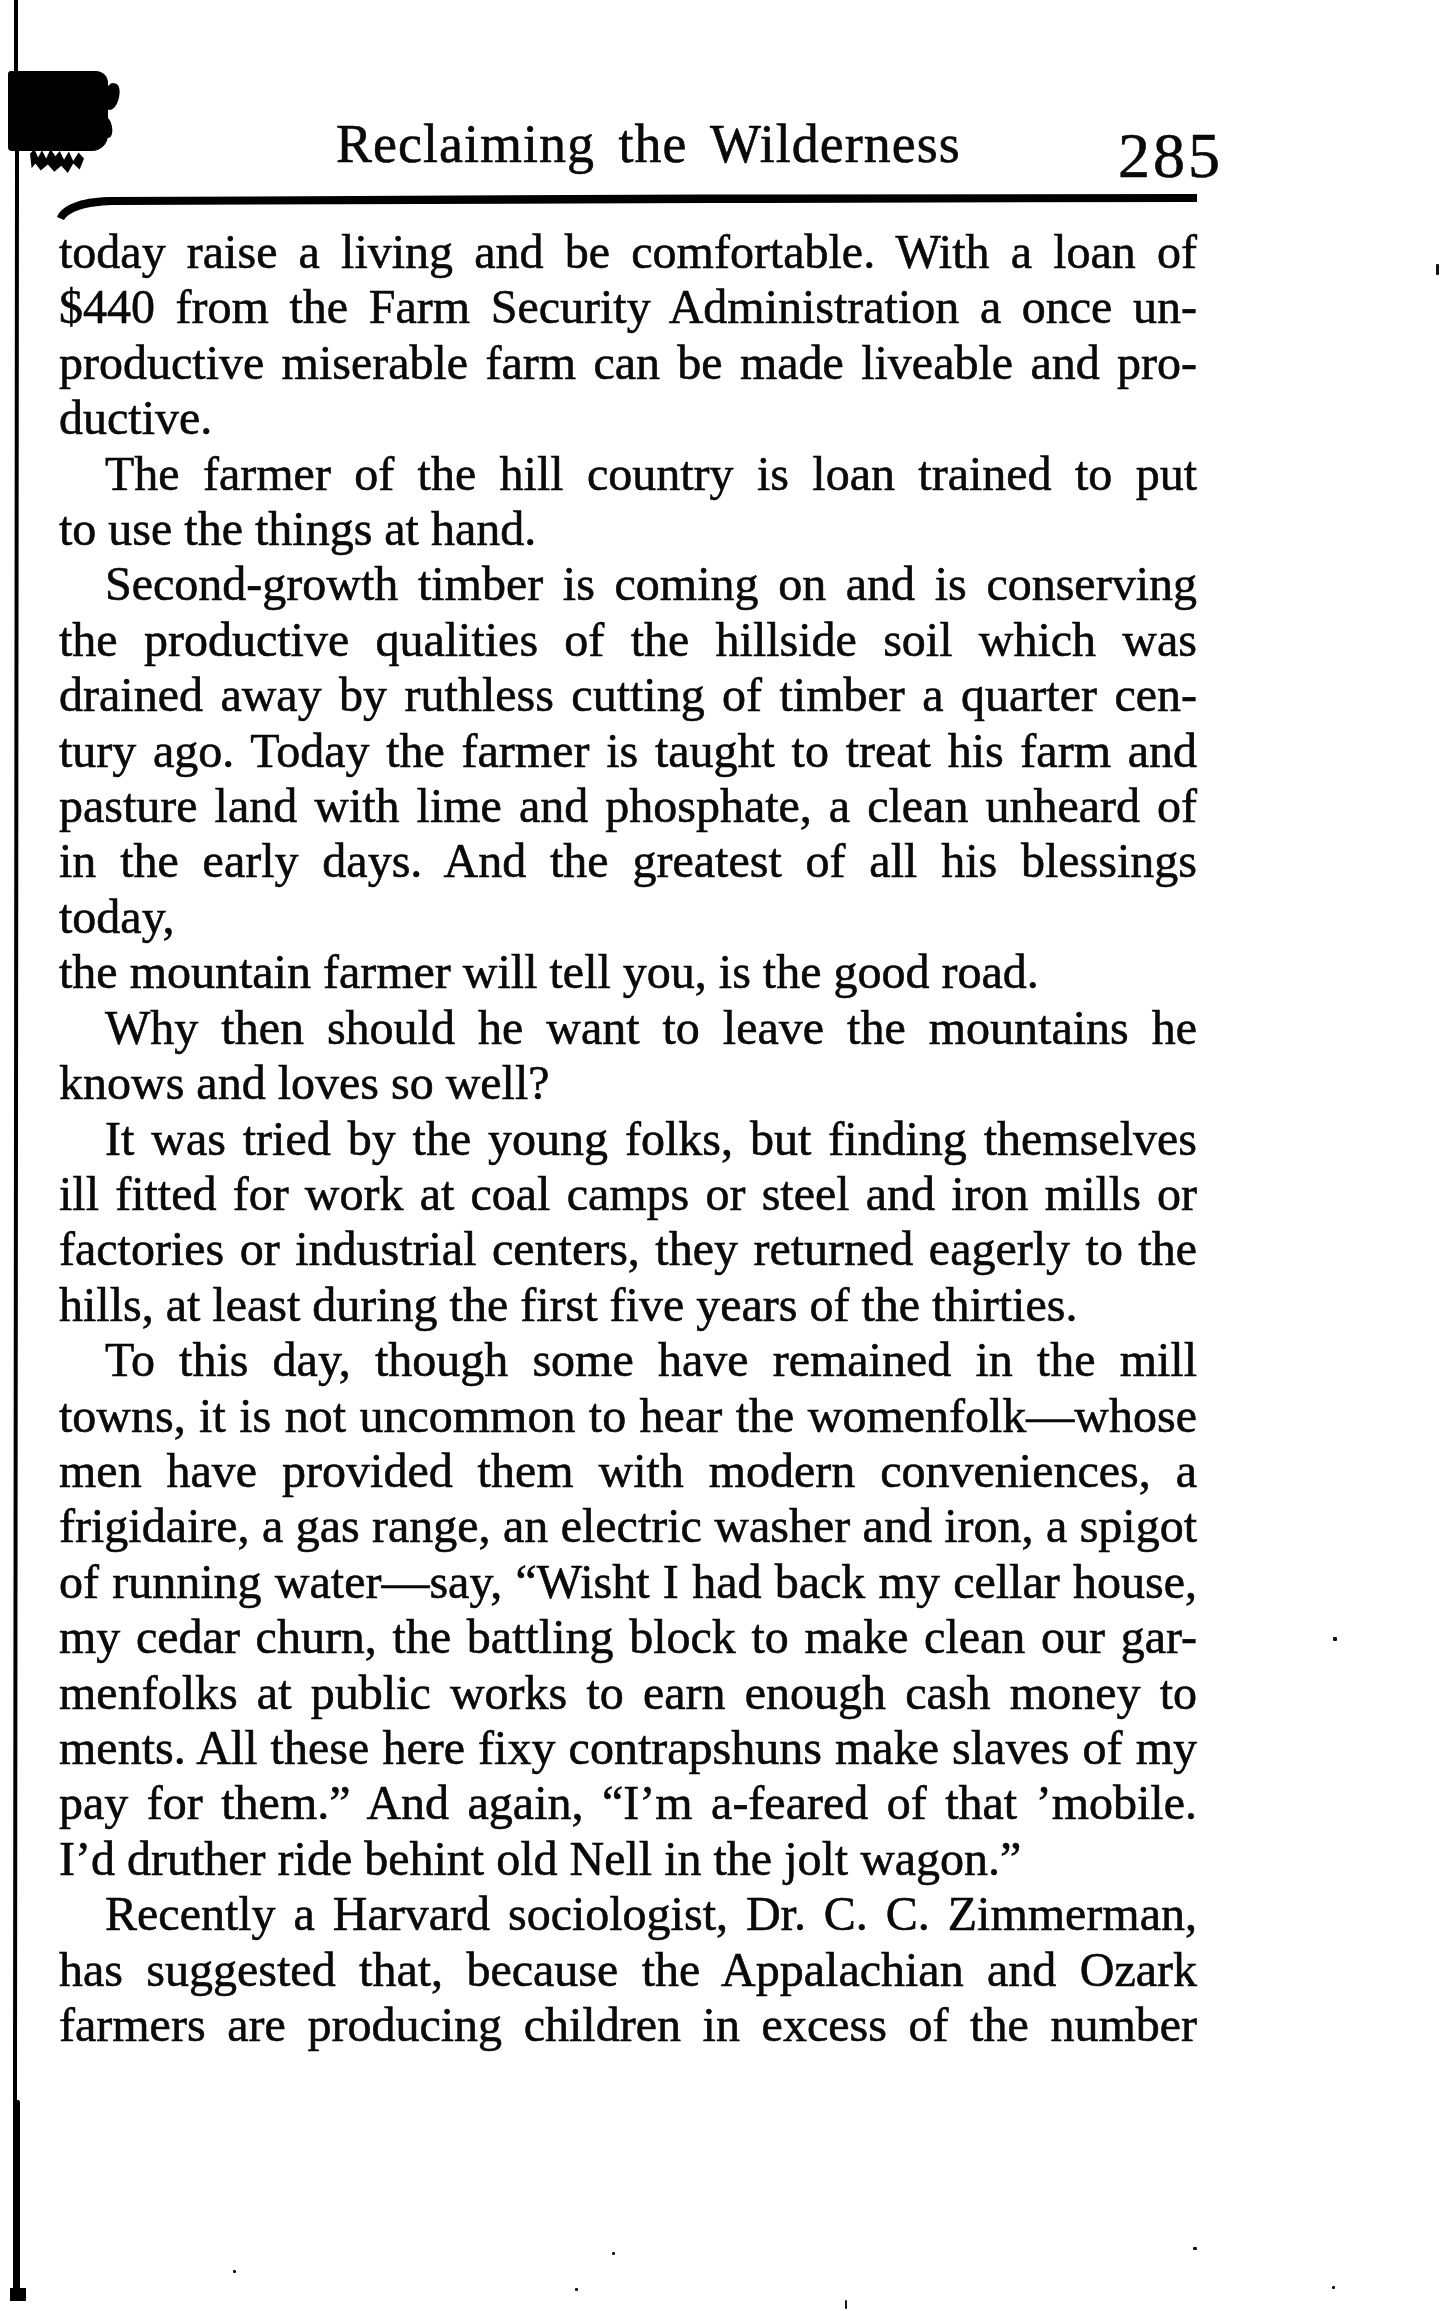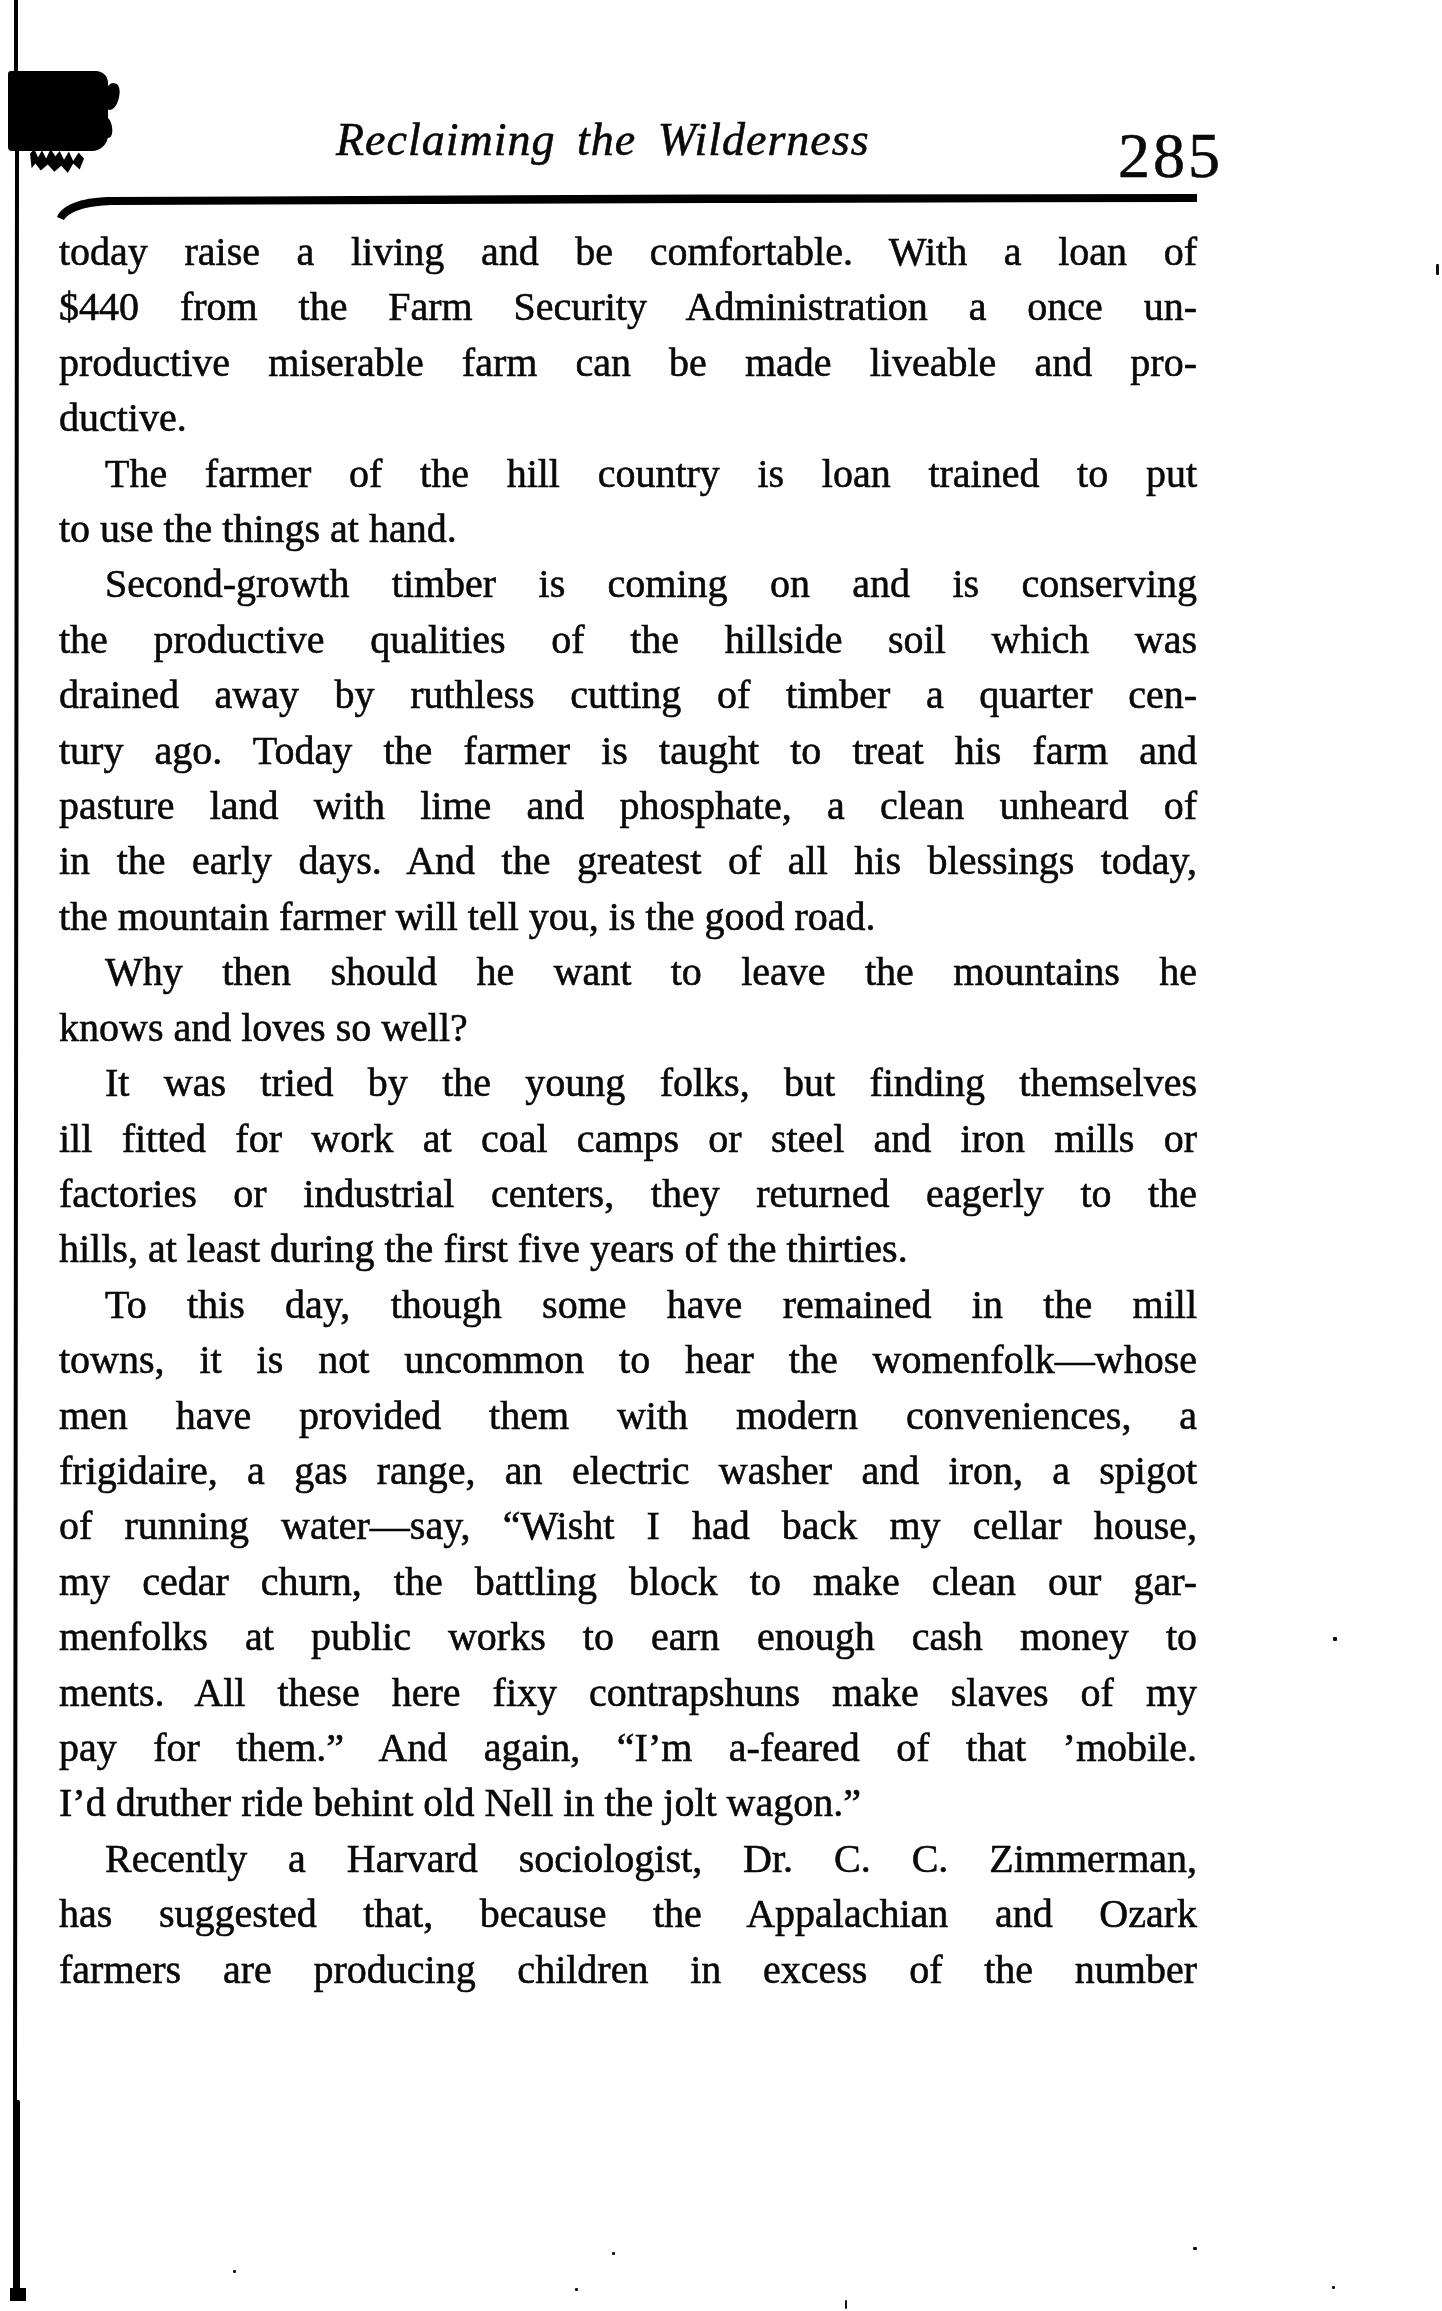--- a/index.html
+++ b/index.html
@@ -10,33 +10,33 @@
     background:#ffffff;
     overflow:hidden;
     font-family:"Liberation Serif","DejaVu Serif",serif;
     color:#0a0a0a;
     -webkit-text-stroke:0.55px #000;
   }
 
   
   .running-title {
     position:absolute; left:336px; top:117px;
-    font-style:italic; font-size:46px; line-height:1;
+    font-size:54px; line-height:1;
     word-spacing:9px; letter-spacing:1px; white-space:nowrap;
   }
   .page-number {
     position:absolute; left:1118px; top:124px;
     font-size:64px; line-height:1; letter-spacing:3px;
   }
   .header-rule { position:absolute; left:0; top:188px; }
 
   
   .body-text {
     position:absolute; left:59px; top:224px; width:1138px;
-    font-size:40px; line-height:55.4px;
+    font-size:48px; line-height:55.4px;
   }
   .line { text-align:left; white-space:normal; }
   .line.j { text-align:justify; text-align-last:justify; text-justify:inter-word; }
   .line.i { text-indent:46px; }
 
   
   .artifact { position:absolute; background:#000; }
   .margin-line-top    { left:14px; top:0;      width:4px;  height:78px; }
   .margin-line-main   { left:14px; top:148px;  width:4px;  height:1955px; border-radius:2px; transform:rotate(0.06deg); }
   .margin-line-bottom { left:13px; top:2100px; width:7px;  height:192px; border-radius:2px; }

